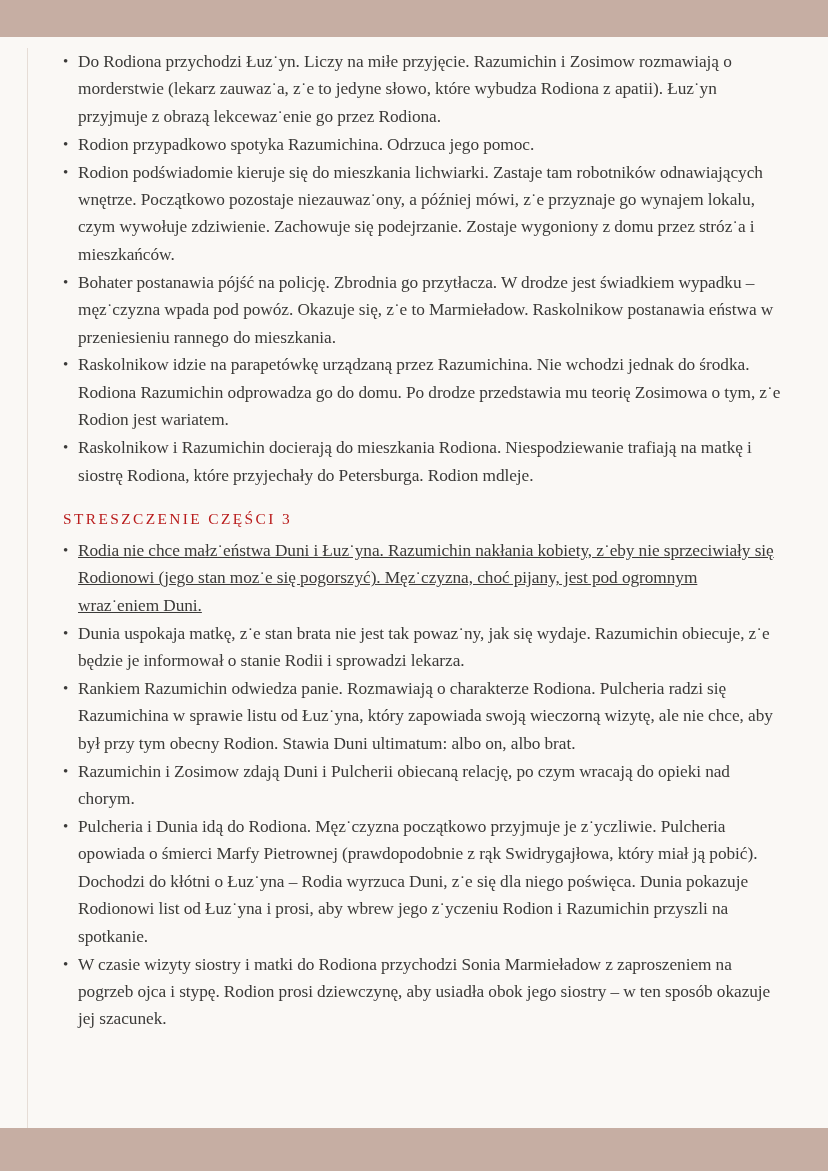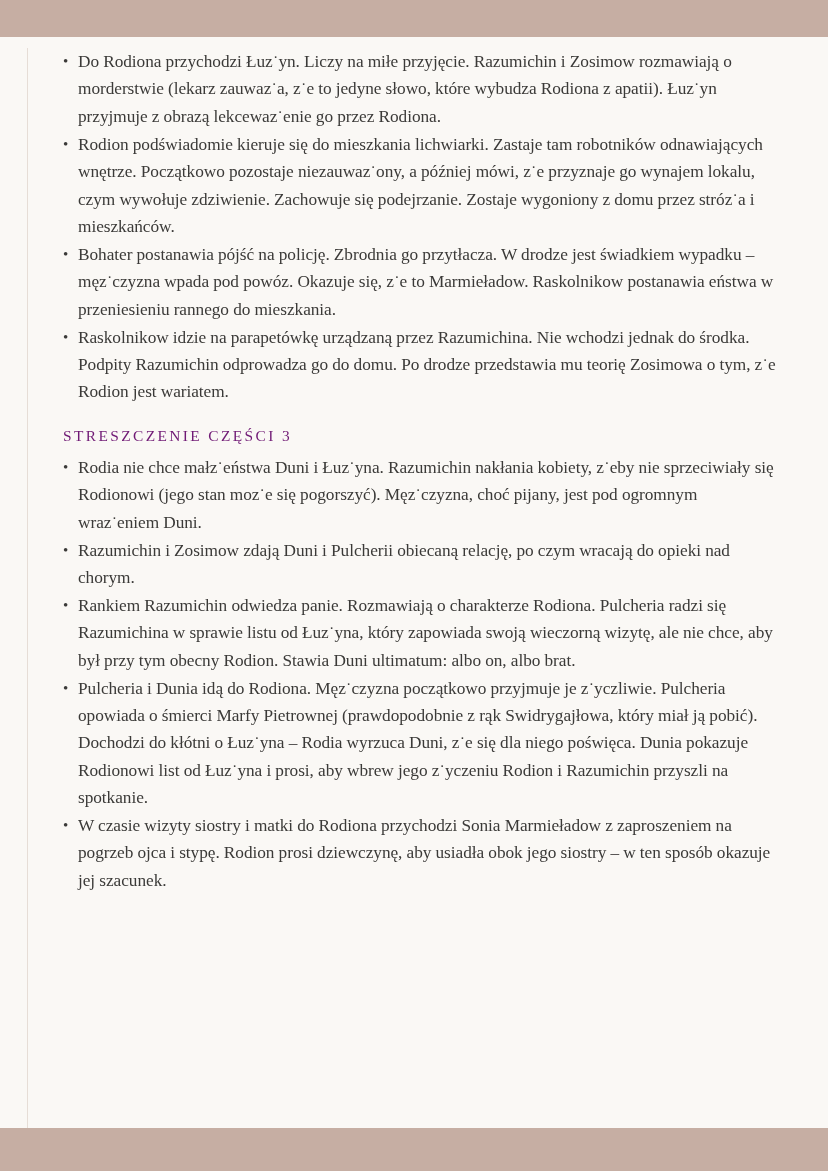--- a/index.html
+++ b/index.html
@@ -76,52 +76,56 @@
     top: 0;
     font-size: 15px;
     line-height: 27.4px;
     color: #3b3a38;
   }
   .section-heading {
     margin: 18px 0 6px 24px;
     font-size: 15.4px;
     line-height: 24px;
     letter-spacing: 2.4px;
-    color: #701a75;
+    color: #b91c1c;
     text-transform: uppercase;
     font-weight: normal;
   }
   .loose {
     letter-spacing: 0.25px;
+    text-decoration: underline;
   }
 </style>
 </head>
 <body>
 
 <div class="page">
 
   <div class="band band-top"></div>
 
   <div class="rule"></div>
 
   <div class="content">
 
     <ul class="body-list">
       <li>Do Rodiona przychodzi Łuz˙yn. Liczy na miłe przyjęcie. Razumichin i Zosimow rozmawiają o morderstwie (lekarz zauwaz˙a, z˙e to jedyne słowo, które wybudza Rodiona z apatii). Łuz˙yn przyjmuje z obrazą lekcewaz˙enie go przez Rodiona.</li>
+      <li>Rodion przypadkowo spotyka Razumichina. Odrzuca jego pomoc.</li>
       <li>Rodion podświadomie kieruje się do mieszkania lichwiarki. Zastaje tam robotników odnawiających wnętrze. Początkowo pozostaje niezauwaz˙ony, a później mówi, z˙e przyznaje go wynajem lokalu, czym wywołuje zdziwienie. Zachowuje się podejrzanie. Zostaje wygoniony z domu przez stróz˙a i mieszkańców.</li>
       <li>Bohater postanawia pójść na policję. Zbrodnia go przytłacza. W drodze jest świadkiem wypadku – męz˙czyzna wpada pod powóz. Okazuje się, z˙e to Marmieładow. Raskolnikow postanawia eństwa w przeniesieniu rannego do mieszkania.</li>
-      <li>Raskolnikow idzie na parapetówkę urządzaną przez Razumichina. Nie wchodzi jednak do środka. Podpity Razumichin odprowadza go do domu. Po drodze przedstawia mu teorię Zosimowa o tym, z˙e Rodion jest wariatem.</li>
+      <li>Raskolnikow idzie na parapetówkę urządzaną przez Razumichina. Nie wchodzi jednak do środka. Rodiona Razumichin odprowadza go do domu. Po drodze przedstawia mu teorię Zosimowa o tym, z˙e Rodion jest wariatem.</li>
+      <li>Raskolnikow i Razumichin docierają do mieszkania Rodiona. Niespodziewanie trafiają na matkę i siostrę Rodiona, które przyjechały do Petersburga. Rodion mdleje.</li>
     </ul>
 
     <h2 class="section-heading">Streszczenie części 3</h2>
 
     <ul class="body-list">
       <li class="loose">Rodia nie chce małz˙eństwa Duni i Łuz˙yna. Razumichin nakłania kobiety, z˙eby nie sprzeciwiały się Rodionowi (jego stan moz˙e się pogorszyć). Męz˙czyzna, choć pijany, jest pod ogromnym wraz˙eniem Duni.</li>
+      <li>Dunia uspokaja matkę, z˙e stan brata nie jest tak powaz˙ny, jak się wydaje. Razumichin obiecuje, z˙e będzie je informował o stanie Rodii i sprowadzi lekarza.</li>
+      <li>Rankiem Razumichin odwiedza panie. Rozmawiają o charakterze Rodiona. Pulcheria radzi się Razumichina w sprawie listu od Łuz˙yna, który zapowiada swoją wieczorną wizytę, ale nie chce, aby był przy tym obecny Rodion. Stawia Duni ultimatum: albo on, albo brat.</li>
       <li>Razumichin i Zosimow zdają Duni i Pulcherii obiecaną relację, po czym wracają do opieki nad chorym.</li>
-      <li>Rankiem Razumichin odwiedza panie. Rozmawiają o charakterze Rodiona. Pulcheria radzi się Razumichina w sprawie listu od Łuz˙yna, który zapowiada swoją wieczorną wizytę, ale nie chce, aby był przy tym obecny Rodion. Stawia Duni ultimatum: albo on, albo brat.</li>
       <li>Pulcheria i Dunia idą do Rodiona. Męz˙czyzna początkowo przyjmuje je z˙yczliwie. Pulcheria opowiada o śmierci Marfy Pietrownej (prawdopodobnie z rąk Swidrygajłowa, który miał ją pobić). Dochodzi do kłótni o Łuz˙yna – Rodia wyrzuca Duni, z˙e się dla niego poświęca. Dunia pokazuje Rodionowi list od Łuz˙yna i prosi, aby wbrew jego z˙yczeniu Rodion i Razumichin przyszli na spotkanie.</li>
       <li>W czasie wizyty siostry i matki do Rodiona przychodzi Sonia Marmieładow z zaproszeniem na pogrzeb ojca i stypę. Rodion prosi dziewczynę, aby usiadła obok jego siostry – w ten sposób okazuje jej szacunek.</li>
 
     </ul>
 
   </div>
 
   <div class="band band-bottom"></div>
 
 </div>

